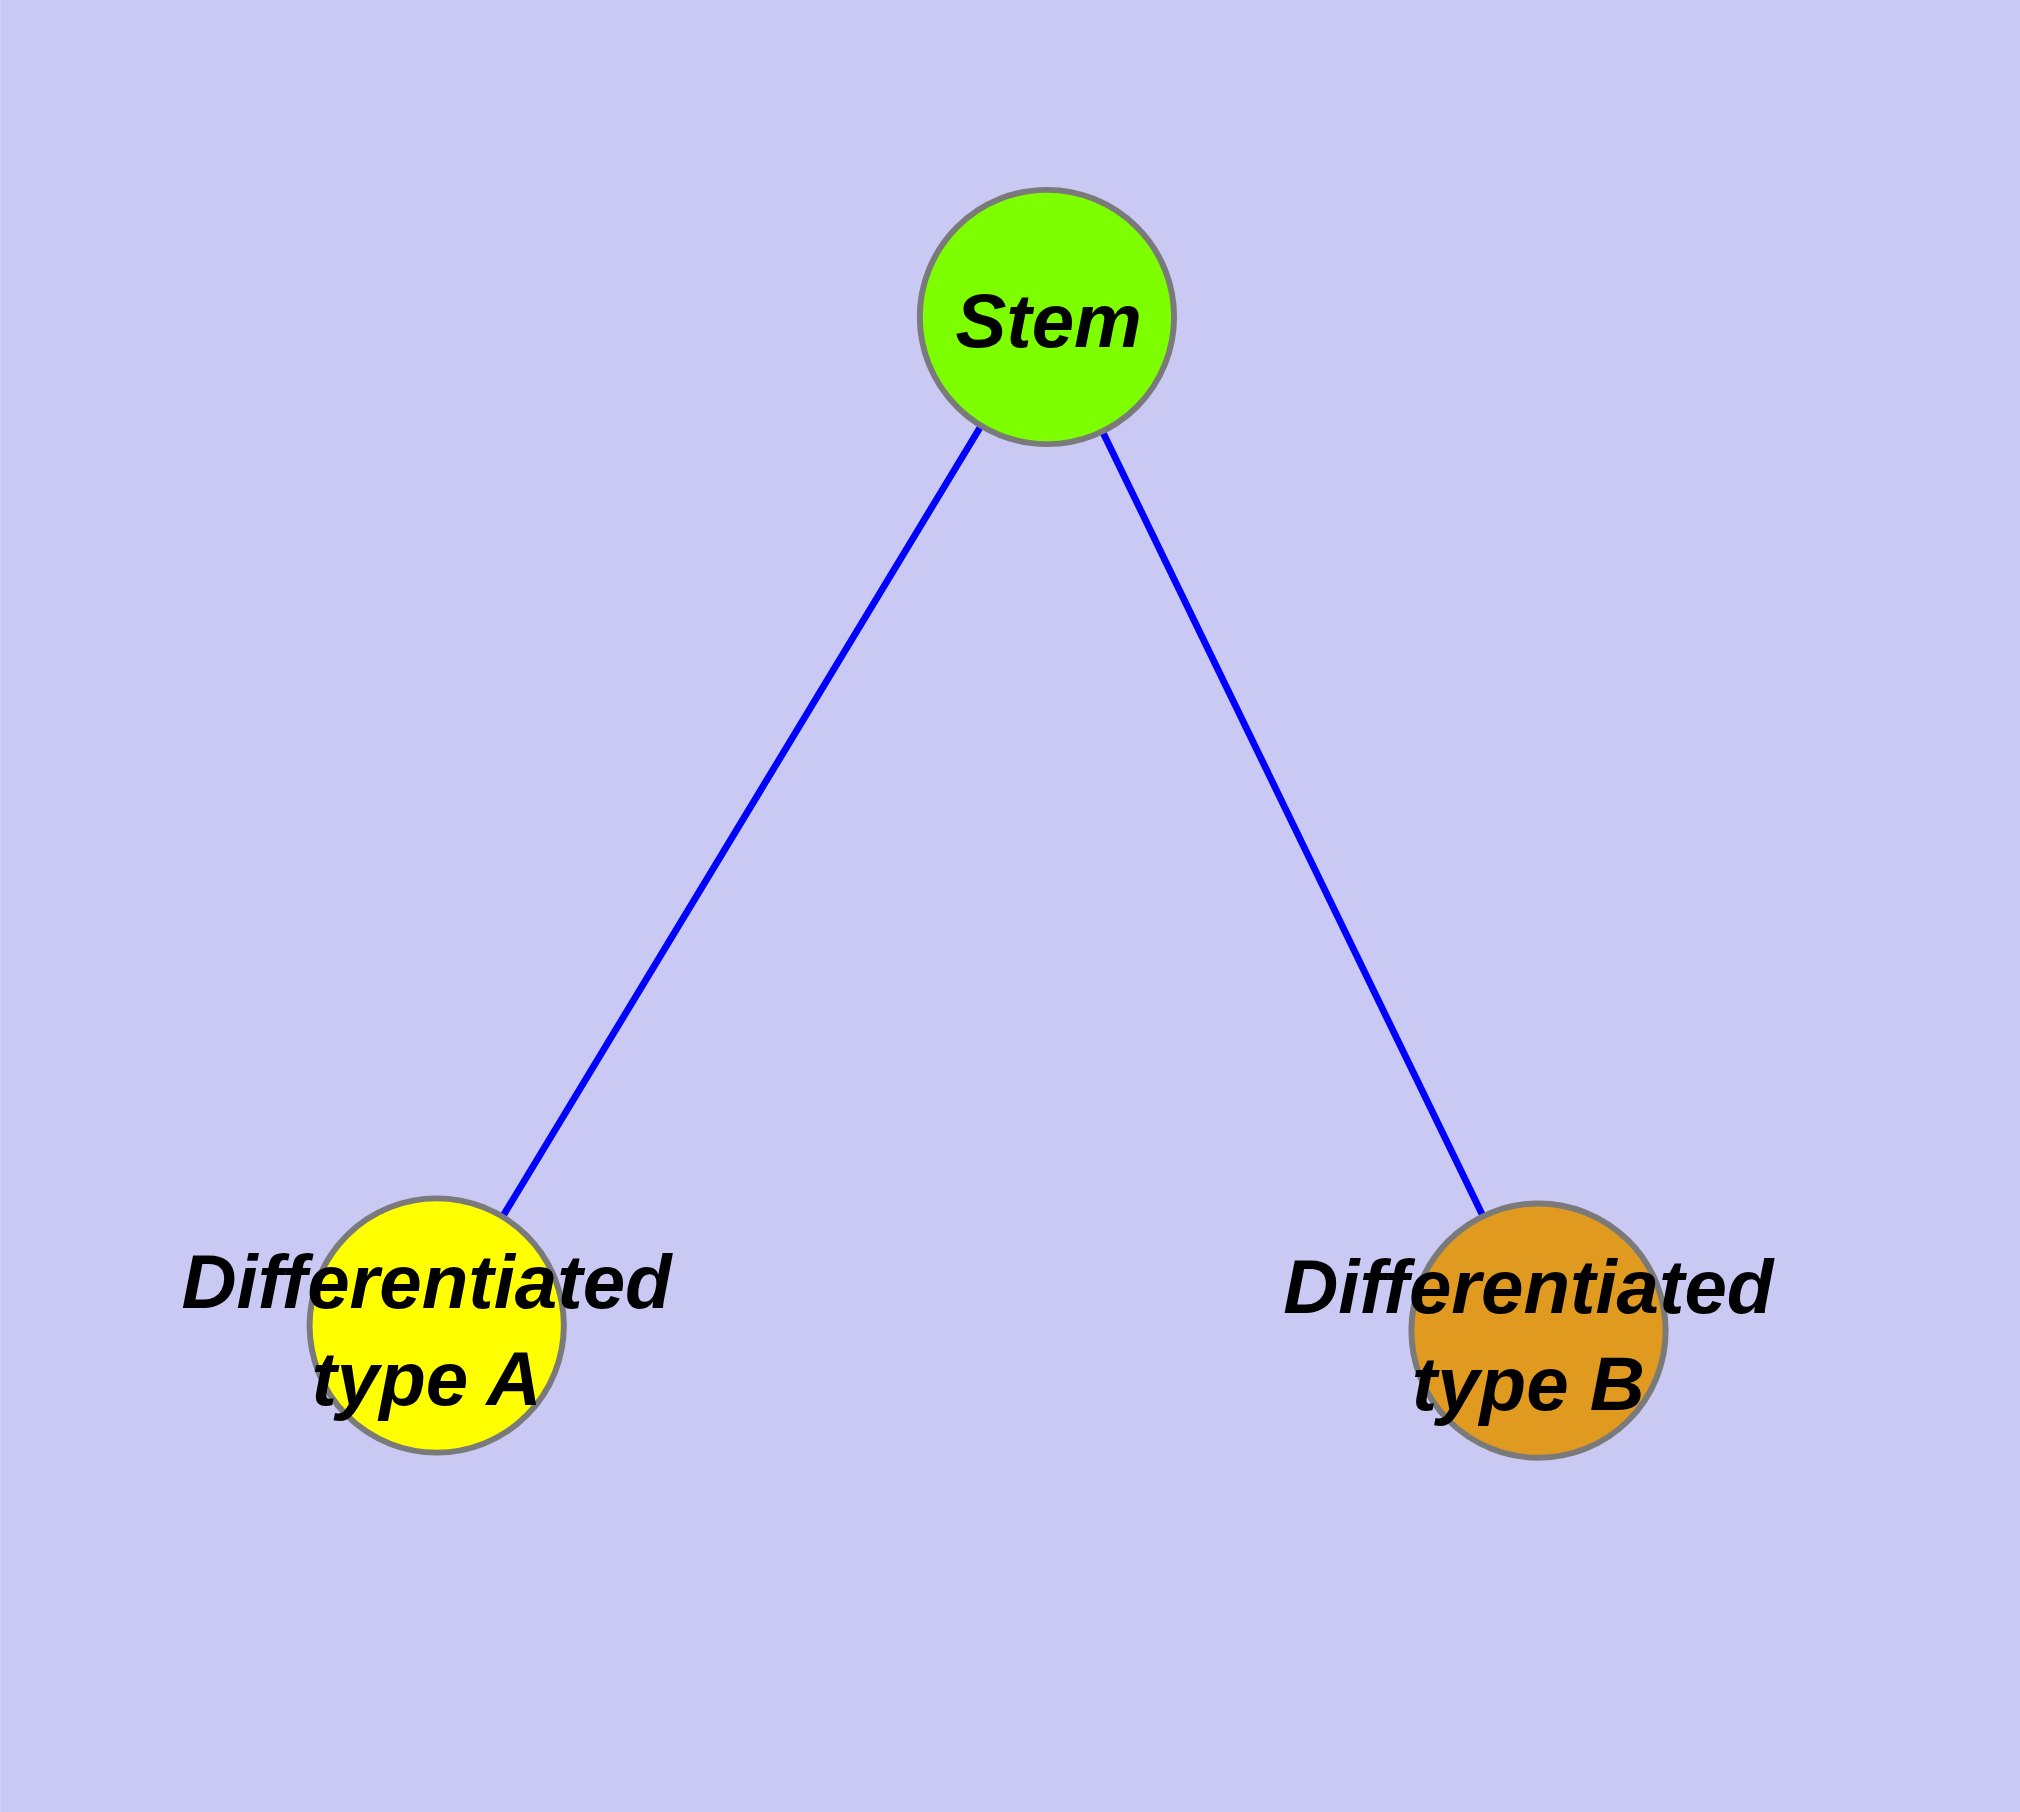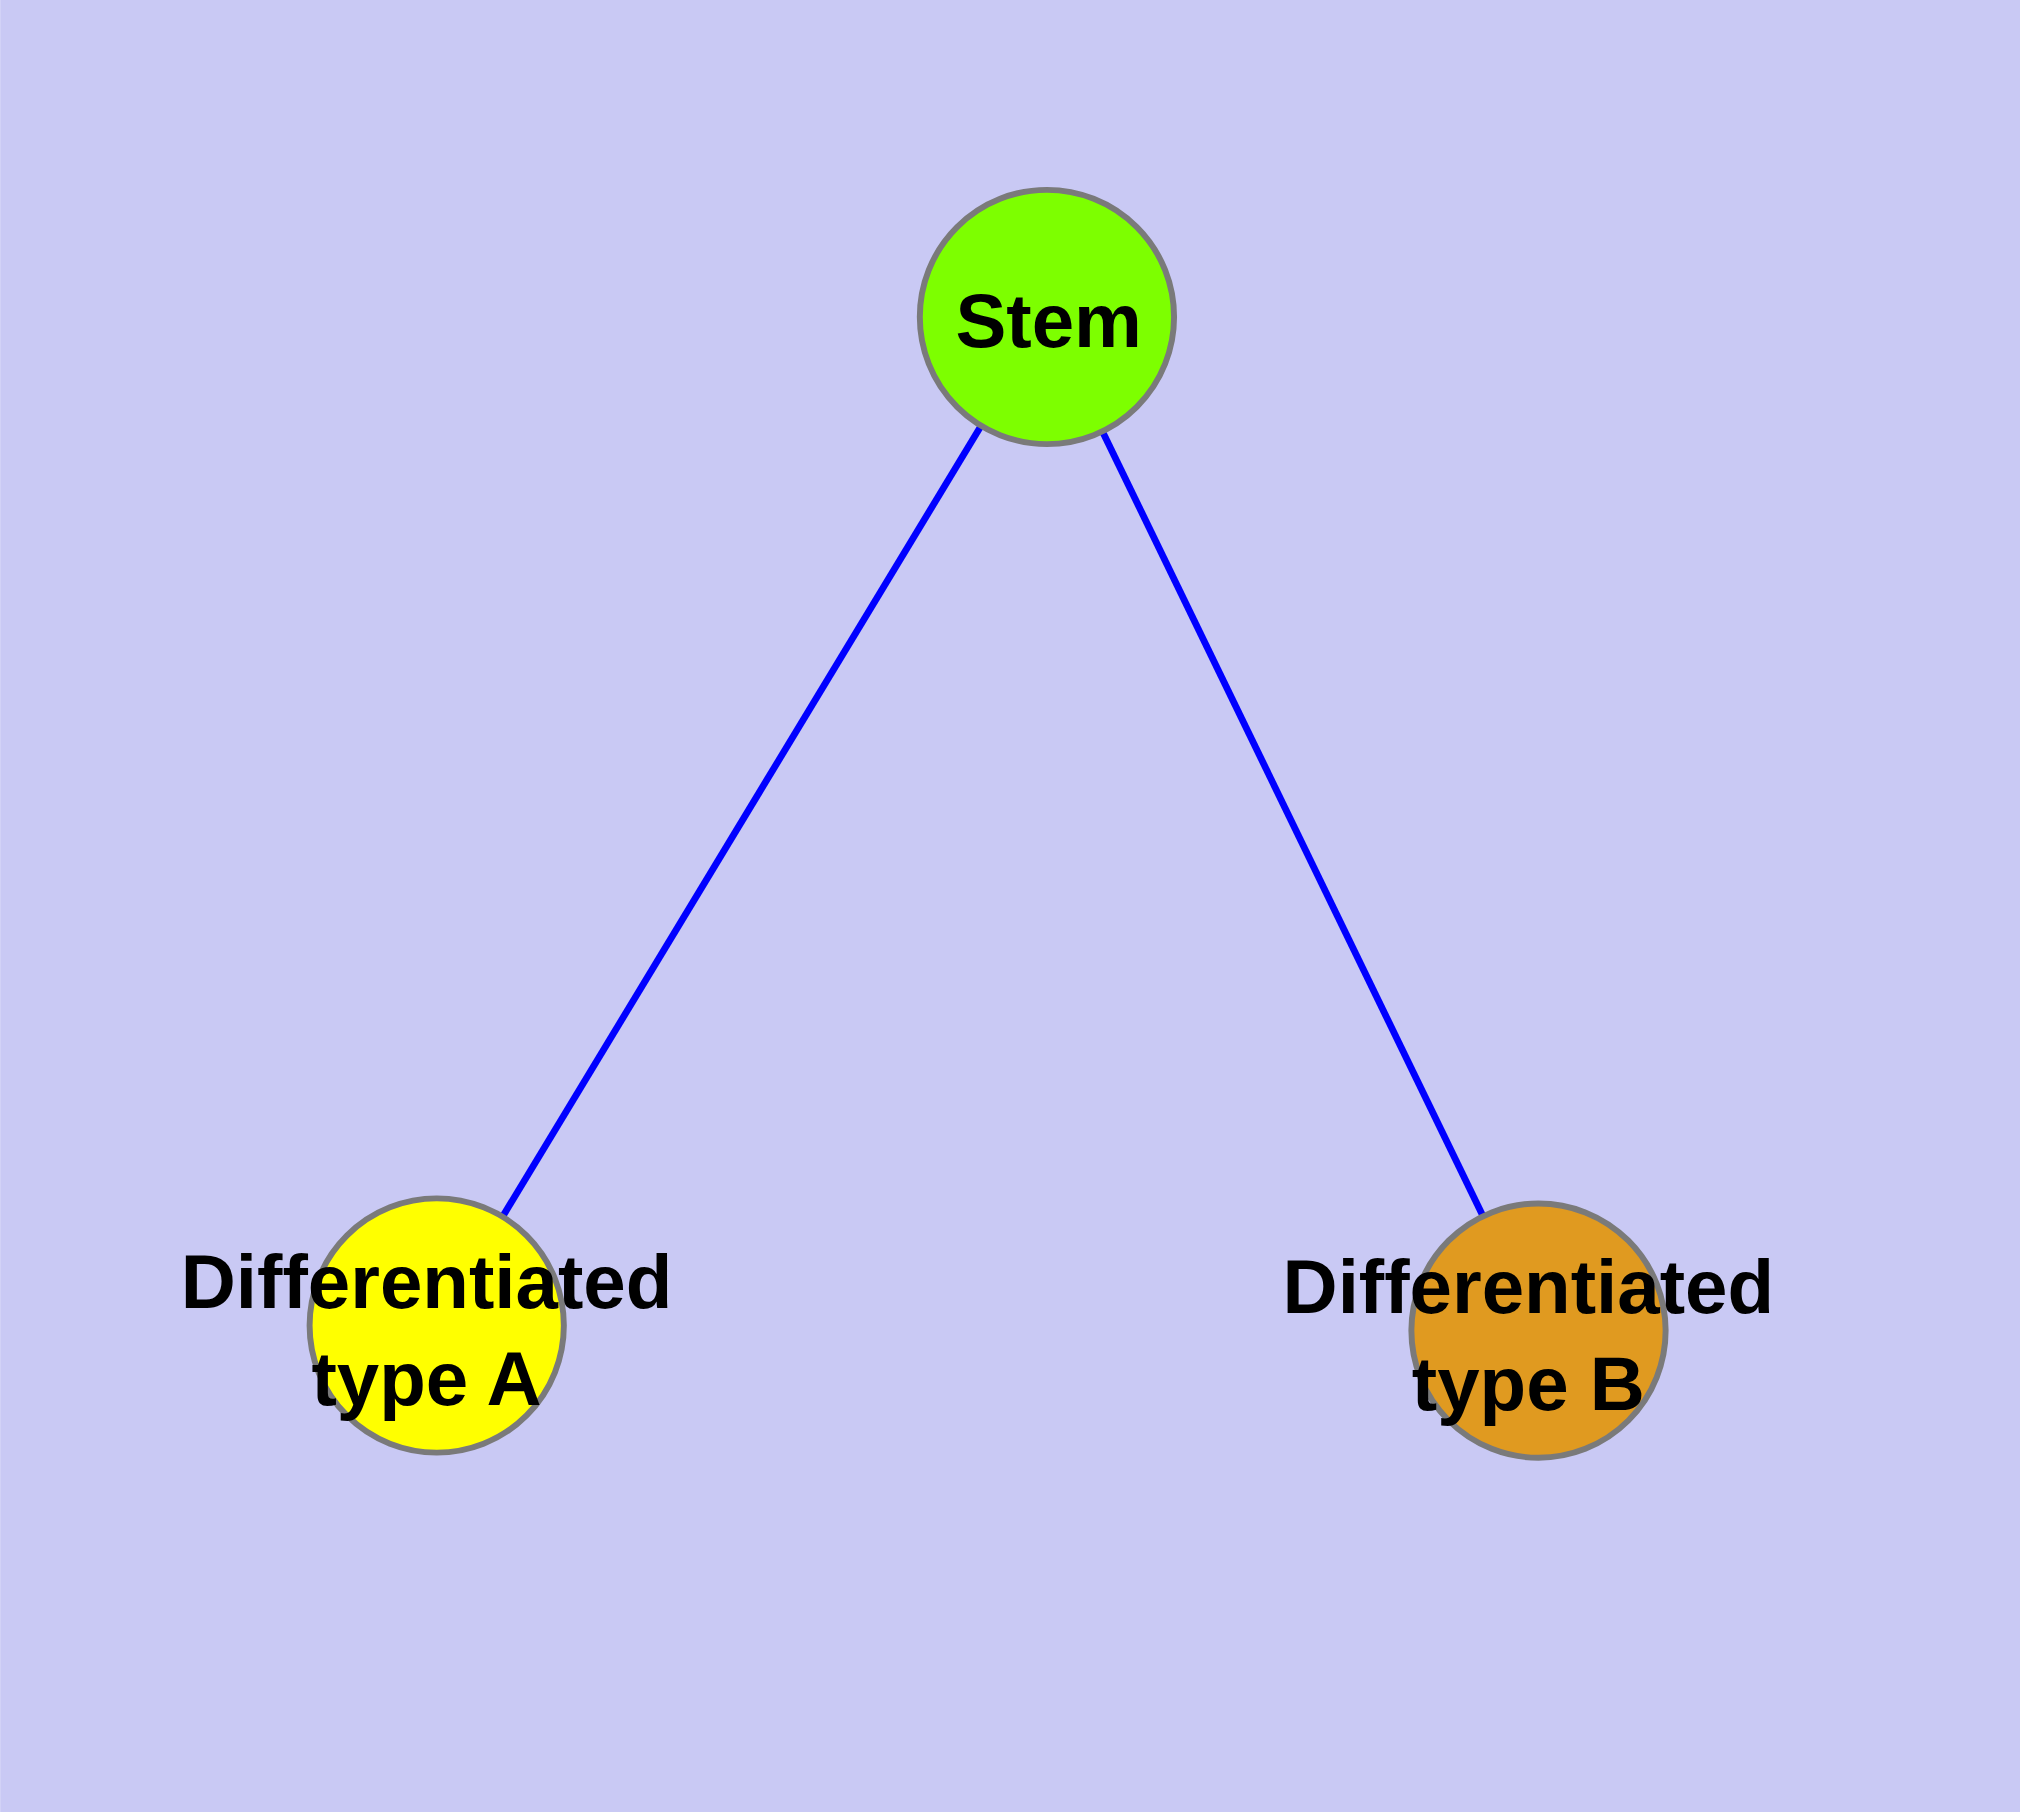--- a/index.html
+++ b/index.html
@@ -6,20 +6,21 @@
     margin: 0;
     padding: 0;
     background: #ffffff;
   }
   .canvas {
     position: relative;
     width: 2021px;
     height: 1812px;
     overflow: hidden;
     box-shadow: inset 1.7px 1.7px 0 #ededfb, inset -1.7px -1.7px 0 #ededfb;
+    font-style: italic;
   }
   .canvas svg {
     display: block;
     width: 2021px;
     height: 1812px;
   }
   .node-label {
     font-family: "Liberation Sans", "DejaVu Sans", sans-serif;
     font-weight: bold;
     font-size: 90px;

